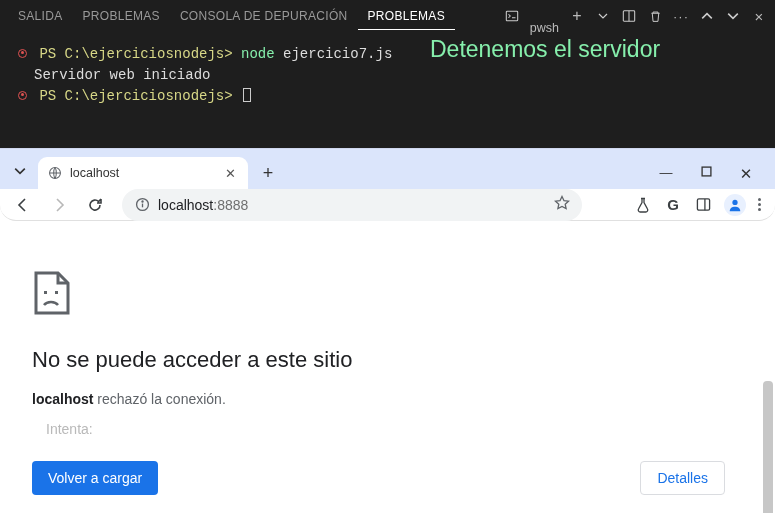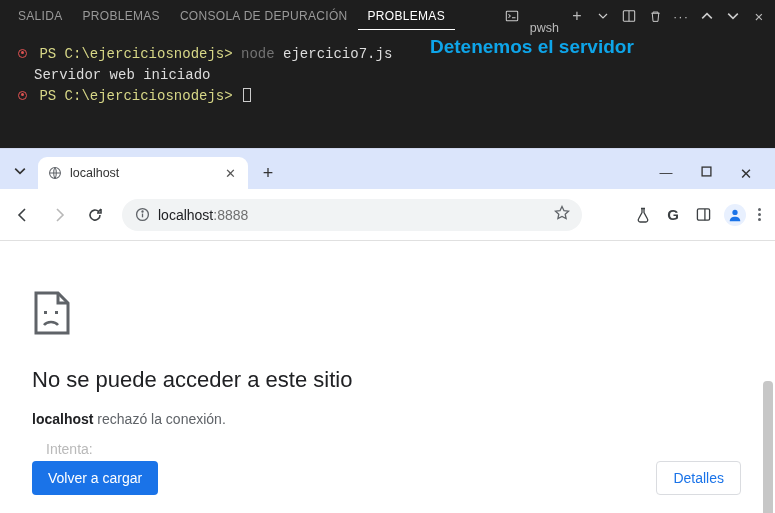--- a/index.html
+++ b/index.html
@@ -8,58 +8,58 @@
   
   .vscode-panel { background: #1e1e1e; color: #ccc; position: relative; }
   .panel-tabs { display: flex; align-items: center; height: 32px; padding: 0 8px; color: #999; font-size: 12px; }
   .panel-tab { padding: 6px 10px; cursor: pointer; color: #999; letter-spacing: 0.3px; }
   .panel-tab.active { color: #fff; border-bottom: 1px solid #fff; }
   .panel-spacer { flex: 1; }
   .panel-actions { display: flex; align-items: center; gap: 10px; color: #bbb; font-size: 13px; }
   .panel-actions .ico { display: inline-flex; align-items: center; justify-content: center; width: 16px; height: 16px; }
   .terminal-body { padding: 12px 18px 18px; font-family: Consolas, "Courier New", monospace; font-size: 14px; line-height: 1.5; color: #ddd; position: relative; }
   .prompt-yellow { color: #d7d787; }
-  .cmd-highlight { color: #737373; }
+  .cmd-highlight { color: #86efac; }
   .red-dot { display: inline-block; width: 9px; height: 9px; border: 1.5px solid #e05252; border-radius: 50%; margin-right: 4px; vertical-align: middle; position: relative; top:-1px;}
   .red-dot::after{content:"";position:absolute;width:3px;height:3px;background:#e05252;border-radius:50%;left:1.5px;top:1.5px;}
-  .annot { position: absolute; left: 430px; top: 2px; color: #0ea5e9; font-family: Arial, sans-serif; font-size: 19px; line-height: 1.35; font-weight: bold; }
+  .annot { position: absolute; left: 430px; top: 2px; color: #86efac; font-family: Arial, sans-serif; font-size: 23px; line-height: 1.35; }
   .cursor-box { display:inline-block; width:8px; height:14px; border:1px solid #ccc; margin-left:2px; vertical-align: -2px;}
 
   
   .browser { position: absolute; top: 148px; left: 0; right: 0; bottom: 0; background: #fff; border-top: 1px solid #cfd7ee; display:flex; flex-direction:column; }
   .tab-strip { background: #dbe5fb; height: 40px; display: flex; align-items: flex-end; padding: 0 8px; gap: 6px; }
   .tab-chev { width: 24px; height: 24px; display:flex; align-items:center; justify-content:center; margin-bottom:6px; color:#333; }
   .chrome-tab { background: #fff; border-radius: 9px 9px 0 0; height: 32px; display: flex; align-items: center; padding: 0 10px; gap: 8px; min-width: 210px; font-size: 12.5px; color: #333; position: relative; }
   .chrome-tab .favicon { width:14px; height:14px; }
   .chrome-tab .tab-x { margin-left:auto; color:#555; font-size:13px; padding:0 2px;}
   .new-tab { width:28px; height:28px; display:flex; align-items:center; justify-content:center; color:#333; font-size:18px; margin-bottom:2px;}
   .win-ctrls { margin-left:auto; display:flex; gap:14px; margin-bottom:6px; padding-right:8px; color:#333;}
   .win-ctrls span { width:26px; text-align:center; font-size:13px;}
 
-  .toolbar { background:#fff; height:52px; display:flex; align-items:center; padding:0 8px; gap:6px; border-bottom:1px solid #e0e0e0;}
+  .toolbar { background:#fff; height:32px; display:flex; align-items:center; padding:0 8px; gap:6px; border-bottom:1px solid #e0e0e0;border-radius:18px;}
   .tb-btn { width:30px; height:30px; display:flex; align-items:center; justify-content:center; color:#444; border-radius:50%;}
   .tb-btn.disabled{ color:#b8b8b8;}
   .omnibox { flex:0 0 auto; width:460px; background:#f1f3f4; border-radius:18px; height:32px; display:flex; align-items:center; padding:0 12px; gap:8px; font-size:14px; color:#555; margin-left:6px;}
   .omnibox .info-ico{ width:16px; height:16px; display:flex; align-items:center; justify-content:center;}
   .omnibox .url-strong{ color:#202124;}
   .omnibox .url-dim{ color:#6f6f6f;}
   .omnibox .star{ margin-left:auto; color:#5f6368;}
   .tb-right { margin-left:auto; display:flex; align-items:center; gap:12px; padding-right:6px;}
   .tb-right .ico{ width:18px; height:18px; display:flex; align-items:center; justify-content:center; color:#3c4043;}
   .avatar { width:22px; height:22px; border-radius:50%; background:#e8f0fe; display:flex; align-items:center; justify-content:center;}
   .dots-v { display:flex; flex-direction:column; gap:2px;}
   .dots-v i{ width:3px; height:3px; background:#5f6368; border-radius:50%;}
 
   .page { flex:1; background:#fff; padding: 50px 32px 17px; position:relative; color:#202124; overflow:hidden;}
   .sad-file { margin-bottom:28px;}
   .err-title { font-size:22px; color:#202124; margin-bottom:18px; font-weight:400;}
   .err-sub { font-size:14px; color:#5f6368; margin-bottom:14px;}
   .err-sub b{ color:#202124; font-weight:600;}
   .err-suggest { font-size:14px; color:#b9b9b9; margin-bottom:20px;margin-left:14px;}
-  .btn-row { display:flex; justify-content:space-between; align-items:center; position:absolute; left:32px; right:34px; bottom:18px;}
+  .btn-row { display:flex; justify-content:space-between; align-items:center; position:absolute; left:32px; right:50px; bottom:18px;}
   .btn-primary { background:#1a73e8; color:#fff; border:none; padding:9px 16px; border-radius:4px; font-size:14px;}
   .btn-outline { background:#fff; color:#1a73e8; border:1px solid #dadce0; padding:8px 16px; border-radius:4px; font-size:14px;}
   .vscroll { position:absolute; right:2px; top:232px; width:10px; height:250px; background:#c7c7c7; border-radius:4px;}
 </style>
 </head>
 <body>
 
 <div class="vscode-panel">
   <div class="panel-tabs">
     <div class="panel-tab">SALIDA</div>

